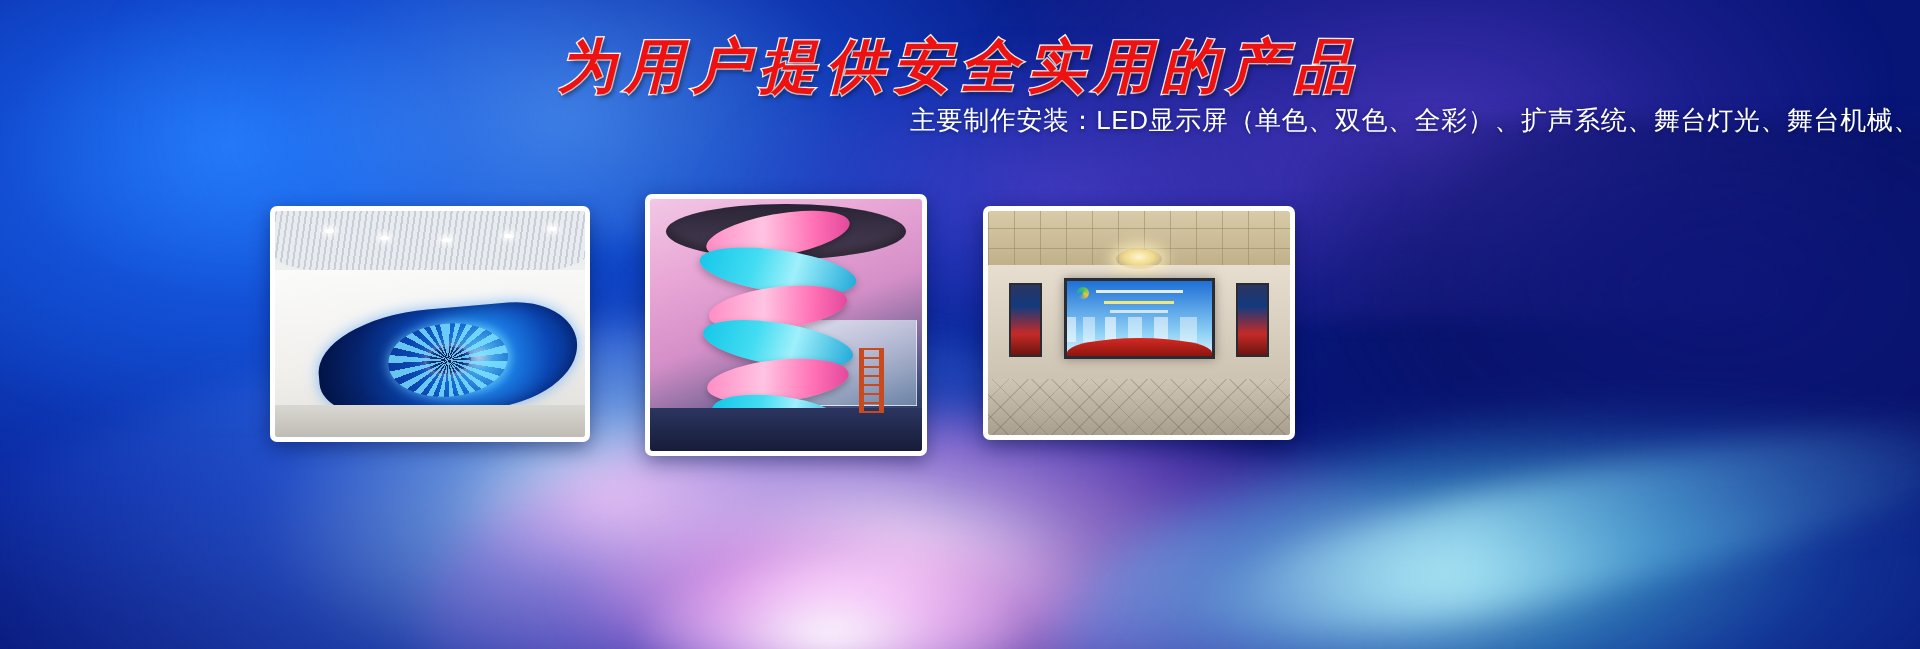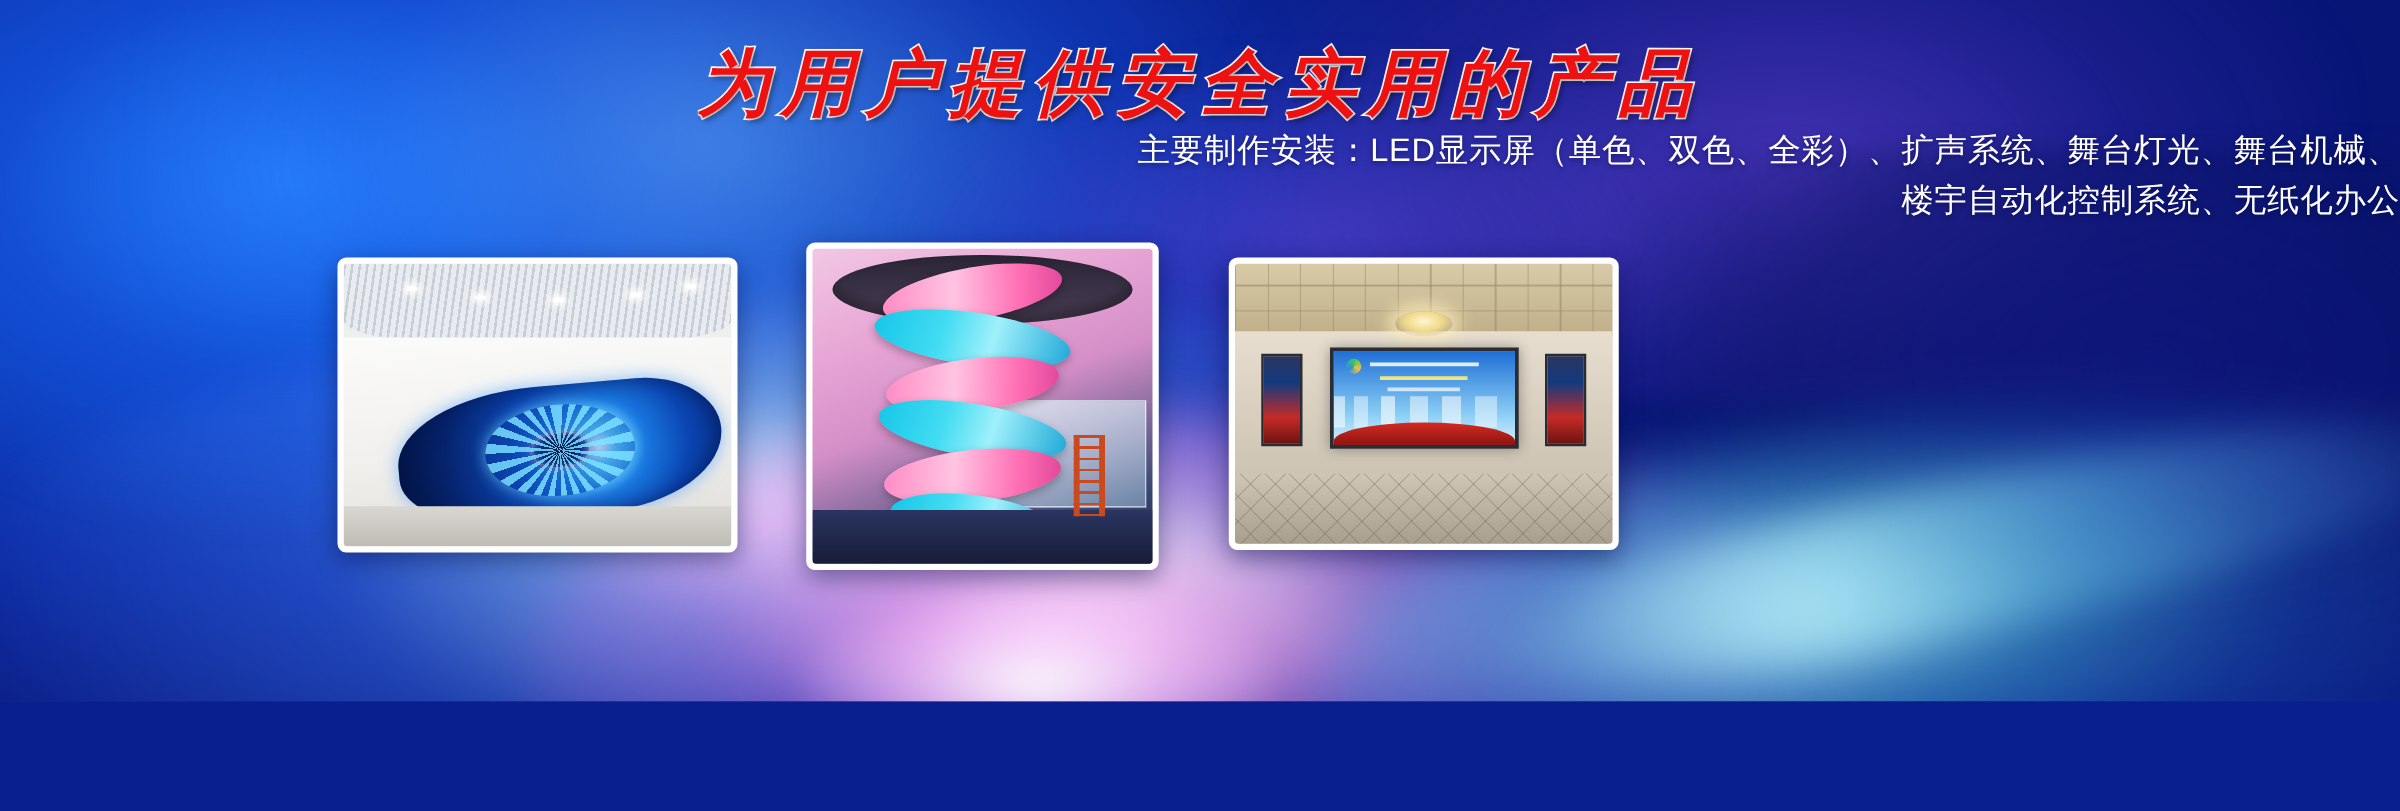--- a/index.html
+++ b/index.html
@@ -6,21 +6,21 @@
   html,body { width:1920px; height:649px; overflow:hidden; }
   body {
     font-family:"Liberation Sans","DejaVu Sans",sans-serif;
     background:#0a1f8f;
     position:relative;
   }
 
   
   .banner {
     position:absolute; inset:0;
-    width:1920px; height:561px;
+    width:1920px; height:649px;
     overflow:hidden;
     background:
       radial-gradient(ellipse 1100px 520px at 16% 30%, #1766e8 0%, #0f45c4 32%, #0b2ba6 58%, #091d86 80%, #071577 100%),
       linear-gradient(120deg,#0a2fae 0%,#0d2da8 40%,#13209a 70%,#1b1d8e 100%);
   }
   .bg-deep-left {
     position:absolute; left:-120px; top:-90px; width:780px; height:520px;
     background:radial-gradient(ellipse at 45% 45%, rgba(40,130,255,.85) 0%, rgba(22,85,225,.45) 38%, rgba(10,40,170,0) 72%);
     filter:blur(6px);
   }
@@ -314,21 +314,20 @@
   <div class="swoosh-streak"></div>
   <div class="swoosh-pink"></div>
   <div class="glow-core"></div>
 
   <div class="content">
 
     <div class="headline">为用户提供安全实用的产品</div>
 
     <div class="subtitle line1">主要制作安装：LED显示屏（单色、双色、全彩）、扩声系统、舞台灯光、舞台机械、</div>
 
-    <div class="subtitle line2">楼宇自动化控制系统、无纸化办公</div>
 
     <div class="gallery">
 
       <div class="card card-1">
         <div class="photo p1">
           <div class="ceiling"></div>
           <div class="spot" style="left:16%;top:8%"></div>
           <div class="spot" style="left:34%;top:11%"></div>
           <div class="spot" style="left:54%;top:12%"></div>
           <div class="spot" style="left:74%;top:10%"></div>

